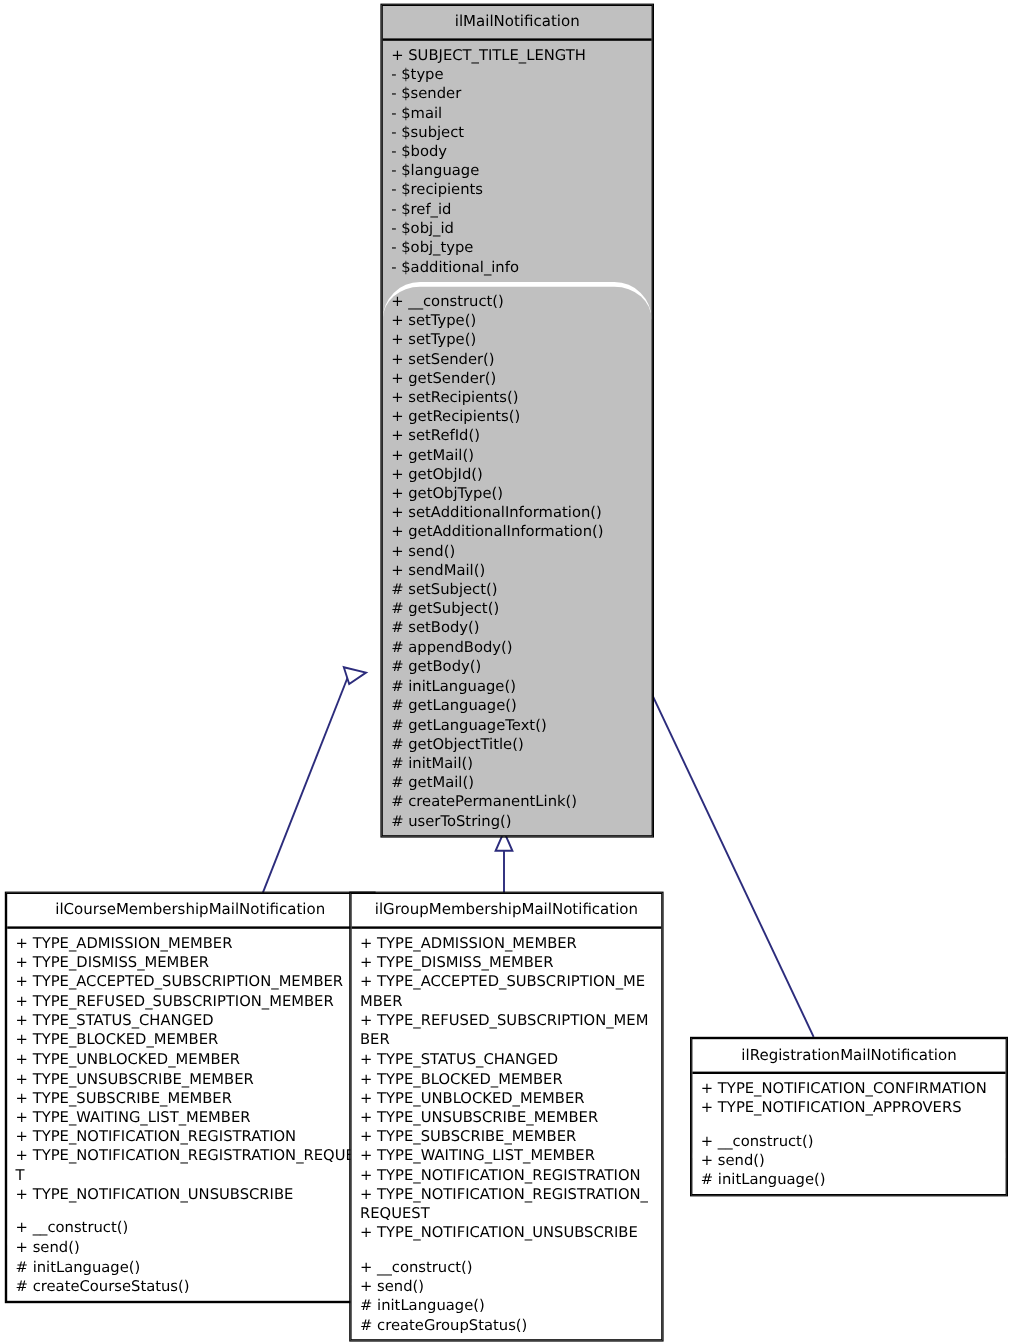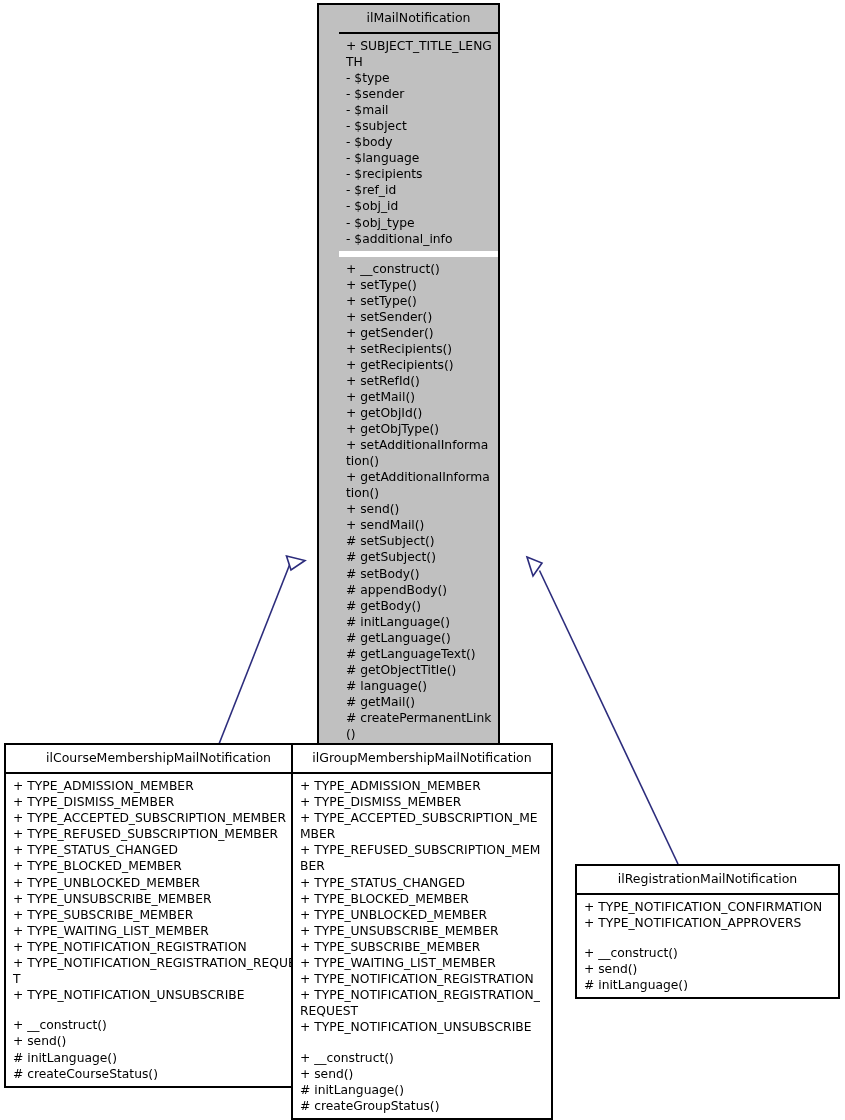--- a/index.html
+++ b/index.html
@@ -43,36 +43,36 @@
     color: #000000;
     padding: 6px 6px 7px 6px;
     line-height: 14px;
     border-bottom: 2px solid #000000;
     white-space: nowrap;
   }
   .cls-section {
     padding: 4px 0px 4px 0px;
   }
   .cls-section + .cls-section {
-    border-top: 6px solid #ffffff;
+    border-top: 4px solid #ffffff;
+    border-radius: 31px;
   }
   .member {
     font-size: 12.3px;
     color: #000000;
     line-height: 16px;
     padding: 0 5px 0 7px;
     white-space: pre-wrap;
     word-break: break-all;
   }
   
   #class-ilmailnotification {
     left: 318px;
     top: 4px;
-    width: 181px;
-    padding-left: 20px;
+    width: 226px;
   }
   #class-ilmailnotification .member { line-height: 16.05px; }
   
   #class-ilcoursemembershipmailnotification {
     left: 5px;
     top: 744px;
     width: 307px;
   }
   
   #class-ilgroupmembershipmailnotification {
@@ -150,21 +150,21 @@
       <div class="member">+ sendMail()</div>
       <div class="member"># setSubject()</div>
       <div class="member"># getSubject()</div>
       <div class="member"># setBody()</div>
       <div class="member"># appendBody()</div>
       <div class="member"># getBody()</div>
       <div class="member"># initLanguage()</div>
       <div class="member"># getLanguage()</div>
       <div class="member"># getLanguageText()</div>
       <div class="member"># getObjectTitle()</div>
-      <div class="member"># language()</div>
+      <div class="member"># initMail()</div>
       <div class="member"># getMail()</div>
       <div class="member"># createPermanentLink()</div>
       <div class="member"># userToString()</div>
     </div>
   </div>
 
   <div class="uml-class" id="class-ilcoursemembershipmailnotification">
     <div class="cls-title">ilCourseMembershipMailNotification</div>
     <div class="cls-section">
       <div class="member">+ TYPE_ADMISSION_MEMBER</div>

